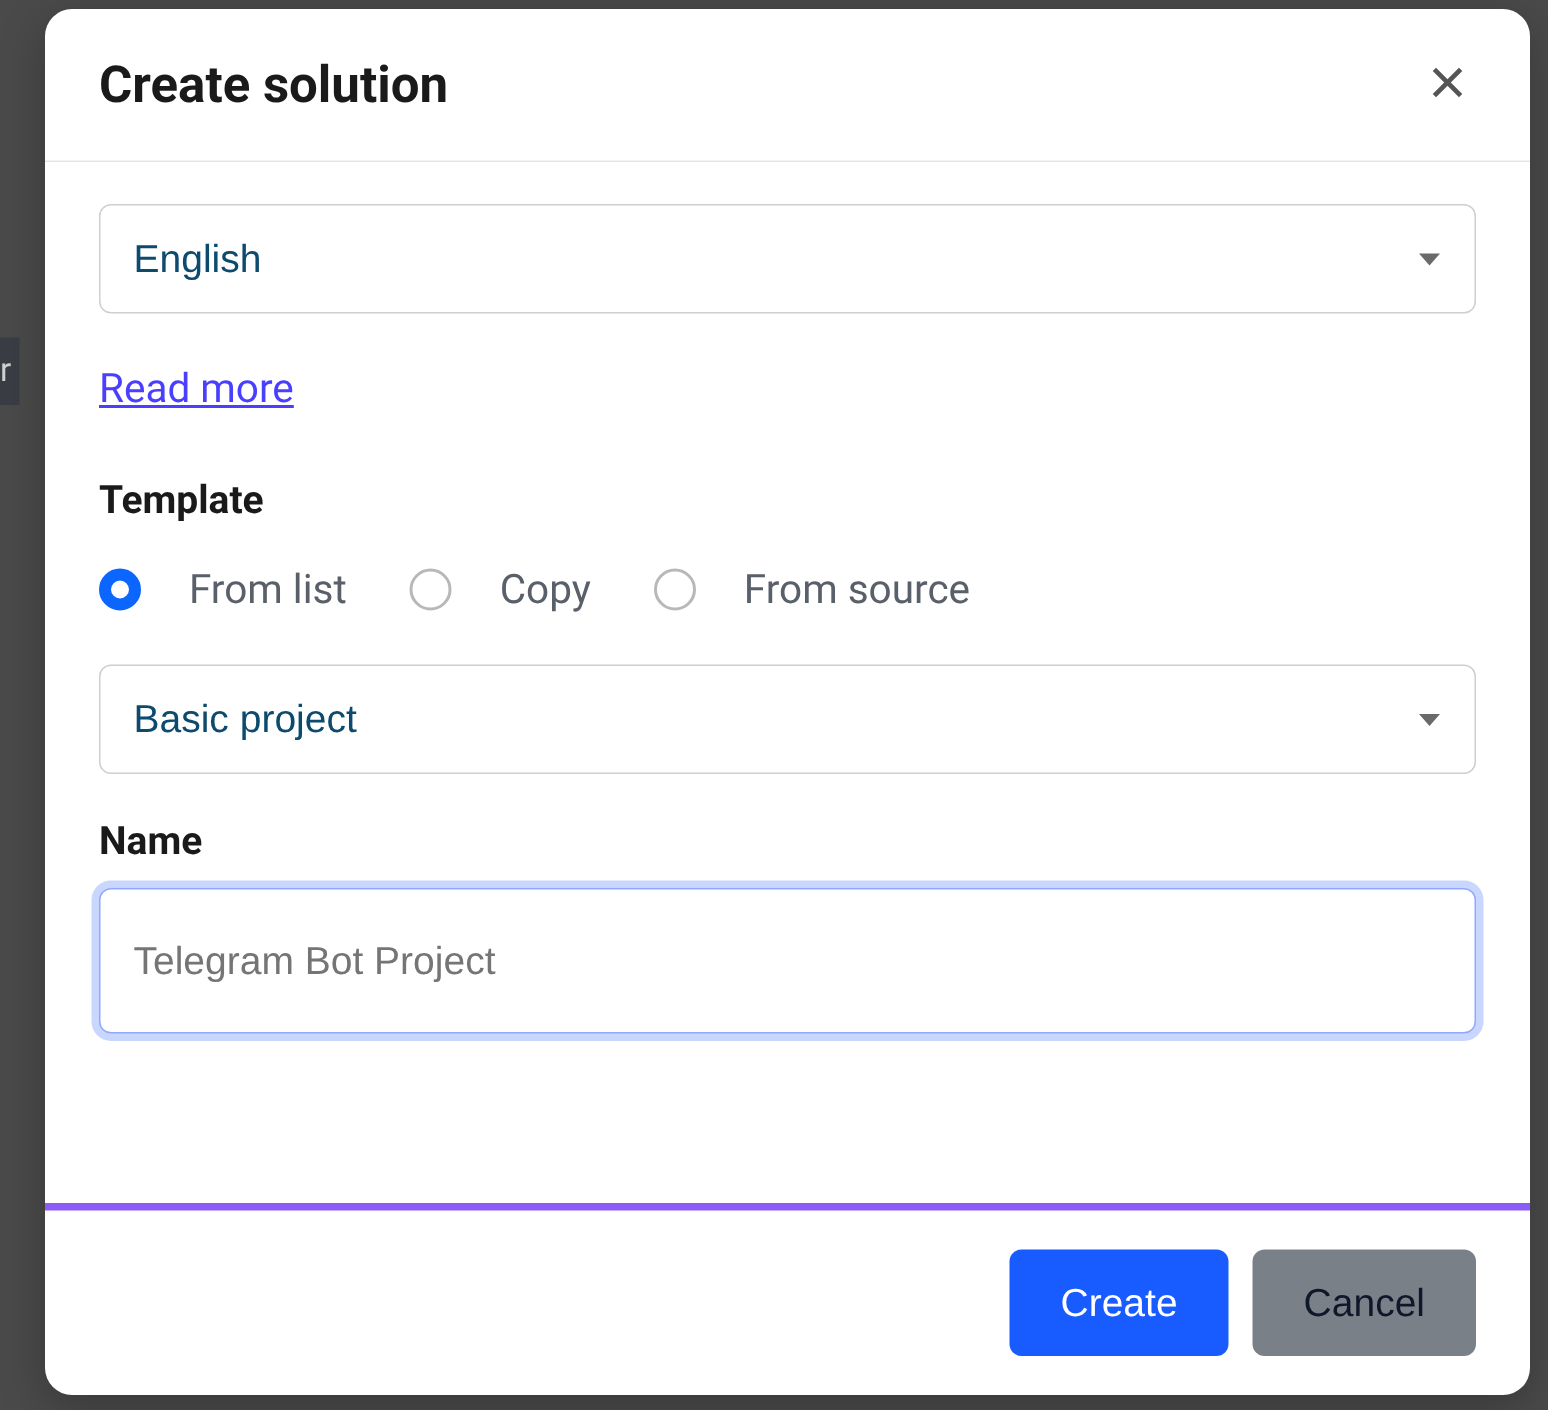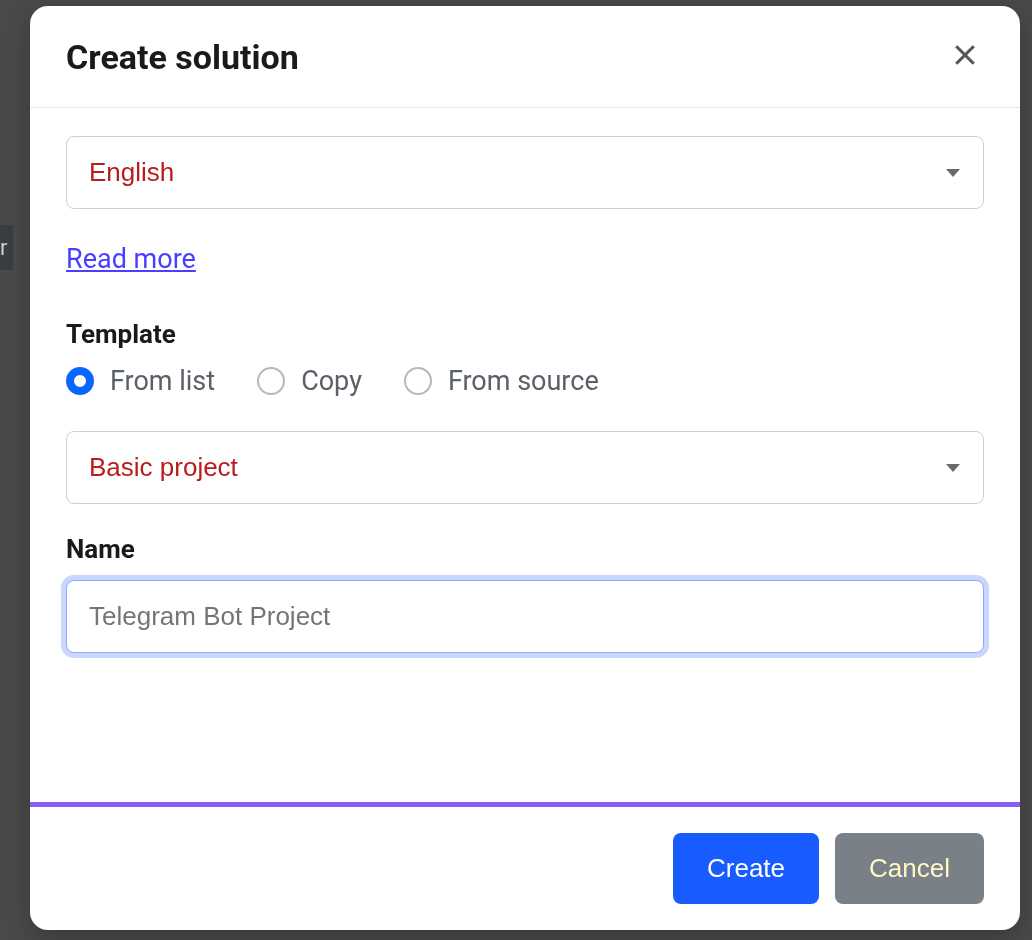--- a/index.html
+++ b/index.html
@@ -75,21 +75,21 @@
     .select-wrap {
       position: relative;
       width: 100%;
     }
     .select {
       width: 100%;
       border: 1px solid #cfcfcf;
       border-radius: 8px;
       padding: 20px 50px 20px 22px;
       font-size: 26px;
-      color: #b91c1c;
+      color: #0c4a6e;
       background: #fff;
       cursor: pointer;
       text-align: left;
       display: flex;
       justify-content: space-between;
       align-items: center;
     }
     .select-caret {
       position: absolute;
       right: 24px;
@@ -113,22 +113,23 @@
     }
     .radio-group {
       display: flex;
       gap: 42px;
       margin-bottom: 34px;
       align-items: center;
     }
     .radio-item {
       display: flex;
       align-items: center;
-      gap: 16px;
-      cursor: pointer;
+      gap: 32px;
+      cursor: pointer;
+      margin-top: 12px;
     }
     .radio-circle {
       width: 28px;
       height: 28px;
       border-radius: 50%;
       border: 2.5px solid #b8b8b8;
       display: flex;
       align-items: center;
       justify-content: center;
       flex-shrink: 0;
@@ -143,21 +144,21 @@
       font-size: 27px;
       color: #5a6069;
     }
     .name-section {
       margin-top: 30px;
     }
     .name-input {
       width: 100%;
       border: 1px solid #cfcfcf;
       border-radius: 8px;
-      padding: 20px 22px;
+      padding: 32px 22px;
       font-size: 26px;
       color: #6a7078;
       outline: none;
       box-shadow: 0 0 0 5px #c9d7ff;
       border-color: #8fa9ff;
     }
     .modal-footer {
       border-top: 5px solid #8b5cf6;
       padding: 26px 36px 26px 36px;
       display: flex;
@@ -170,21 +171,21 @@
       padding: 20px 34px;
       font-size: 26px;
       cursor: pointer;
     }
     .btn-primary {
       background: #185bff;
       color: #ffffff;
     }
     .btn-secondary {
       background: #7a8088;
-      color: #fef9c3;
+      color: #0f172a;
     }
   </style>
 </head>
 <body>
 
 <div class="backdrop-fragment">r</div>
 
 <div class="modal">
   <div class="modal-header">
     <h1 class="modal-title">Create solution</h1>

